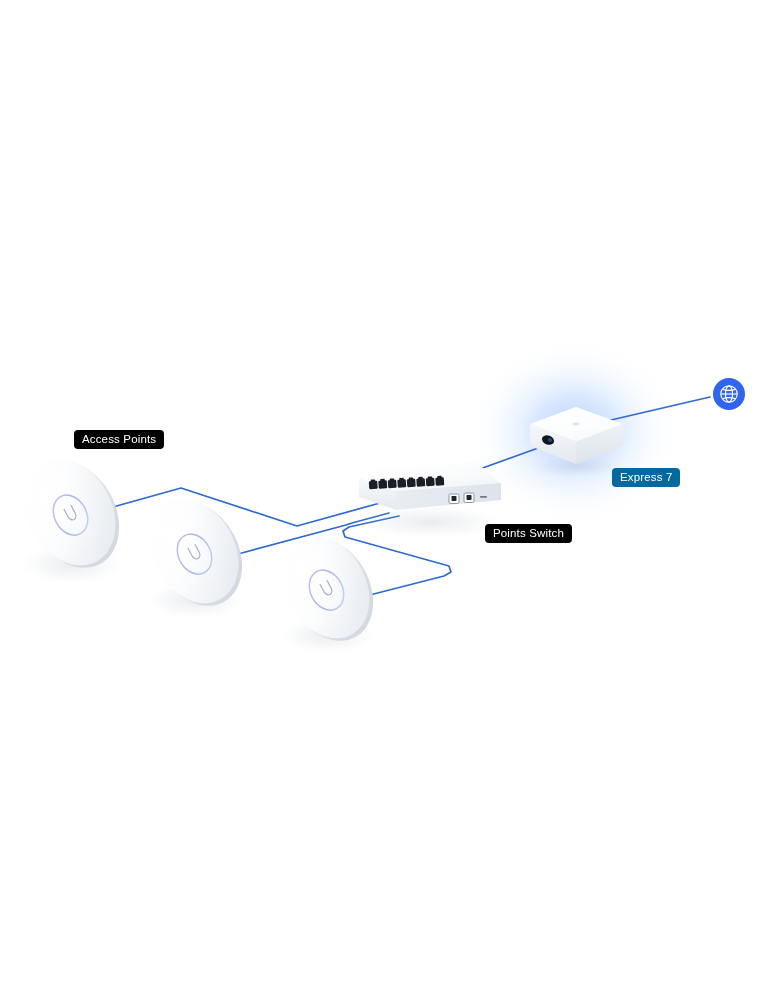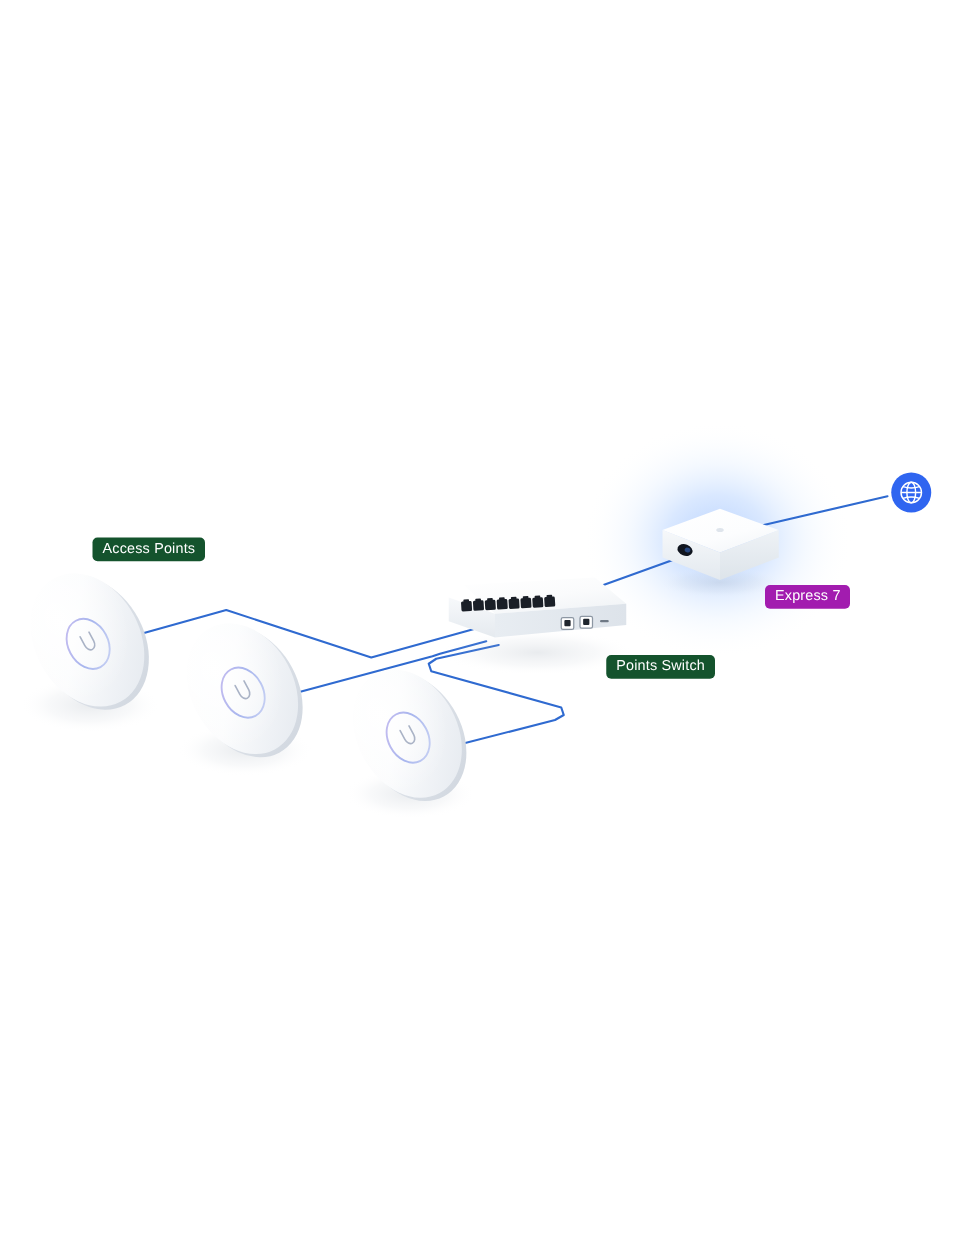--- a/index.html
+++ b/index.html
@@ -40,26 +40,26 @@
     padding: 0 8px;
     border-radius: 4px;
     font-size: 11.5px;
     line-height: 19px;
     letter-spacing: 0.15px;
     white-space: nowrap;
     color: #ffffff;
     user-select: none;
   }
   .label-badge.neutral {
-    background: #14532d;
+    background: #000000;
     color: #ffffff;
     font-weight: 400;
   }
   .label-badge.accent {
-    background: #a21caf;
+    background: #0369a1;
     color: #ffffff;
     font-weight: 500;
   }
   #label-access-points { left: 74px; top: 430px; }
   #label-utility-switch { left: 485px; top: 524px; }
   #label-express7 { left: 612px; top: 468px; }
 </style>
 </head>
 <body>
 

